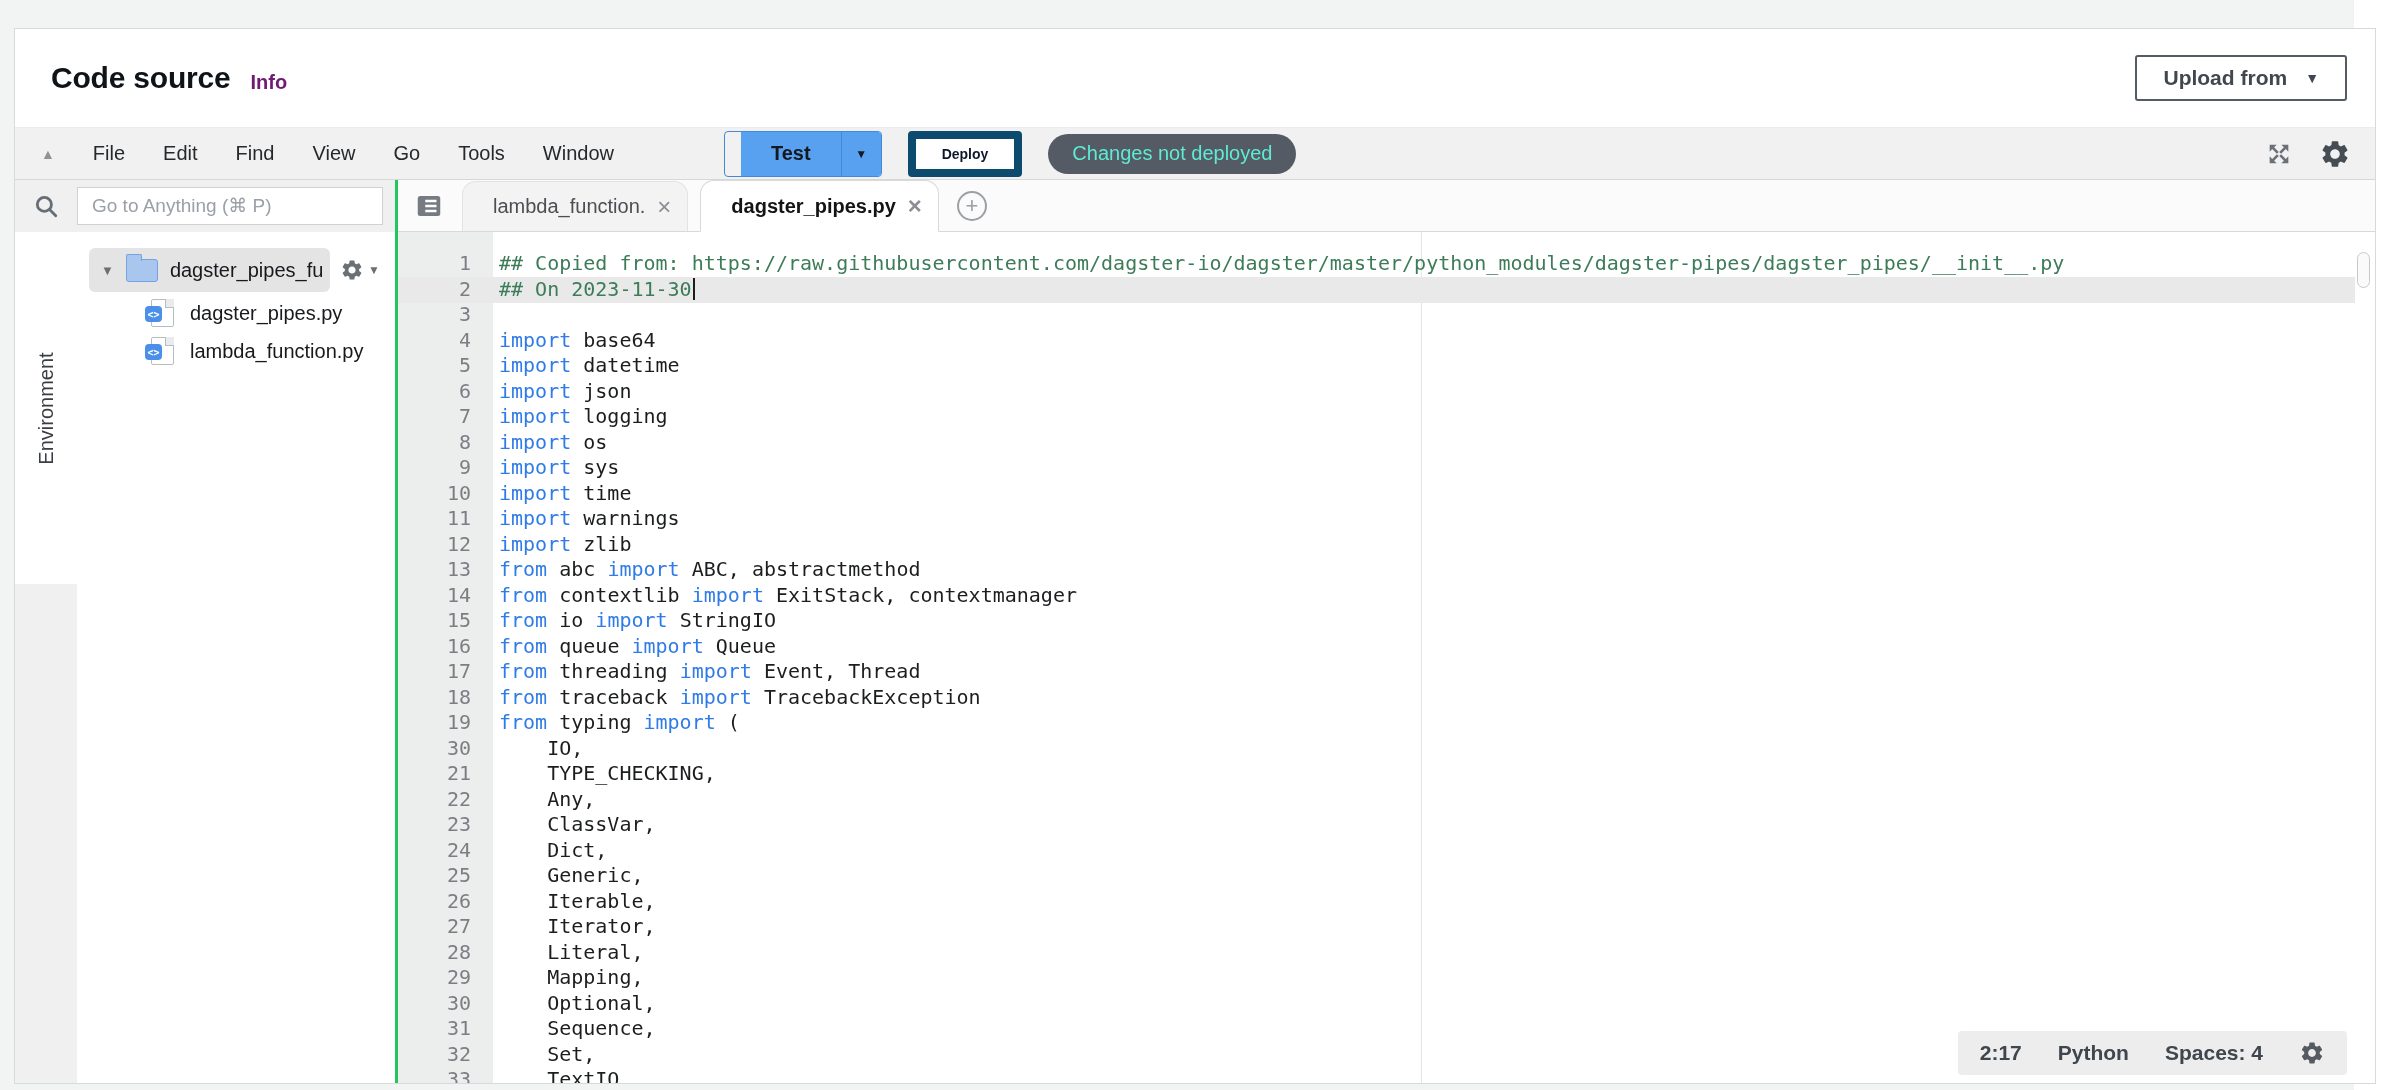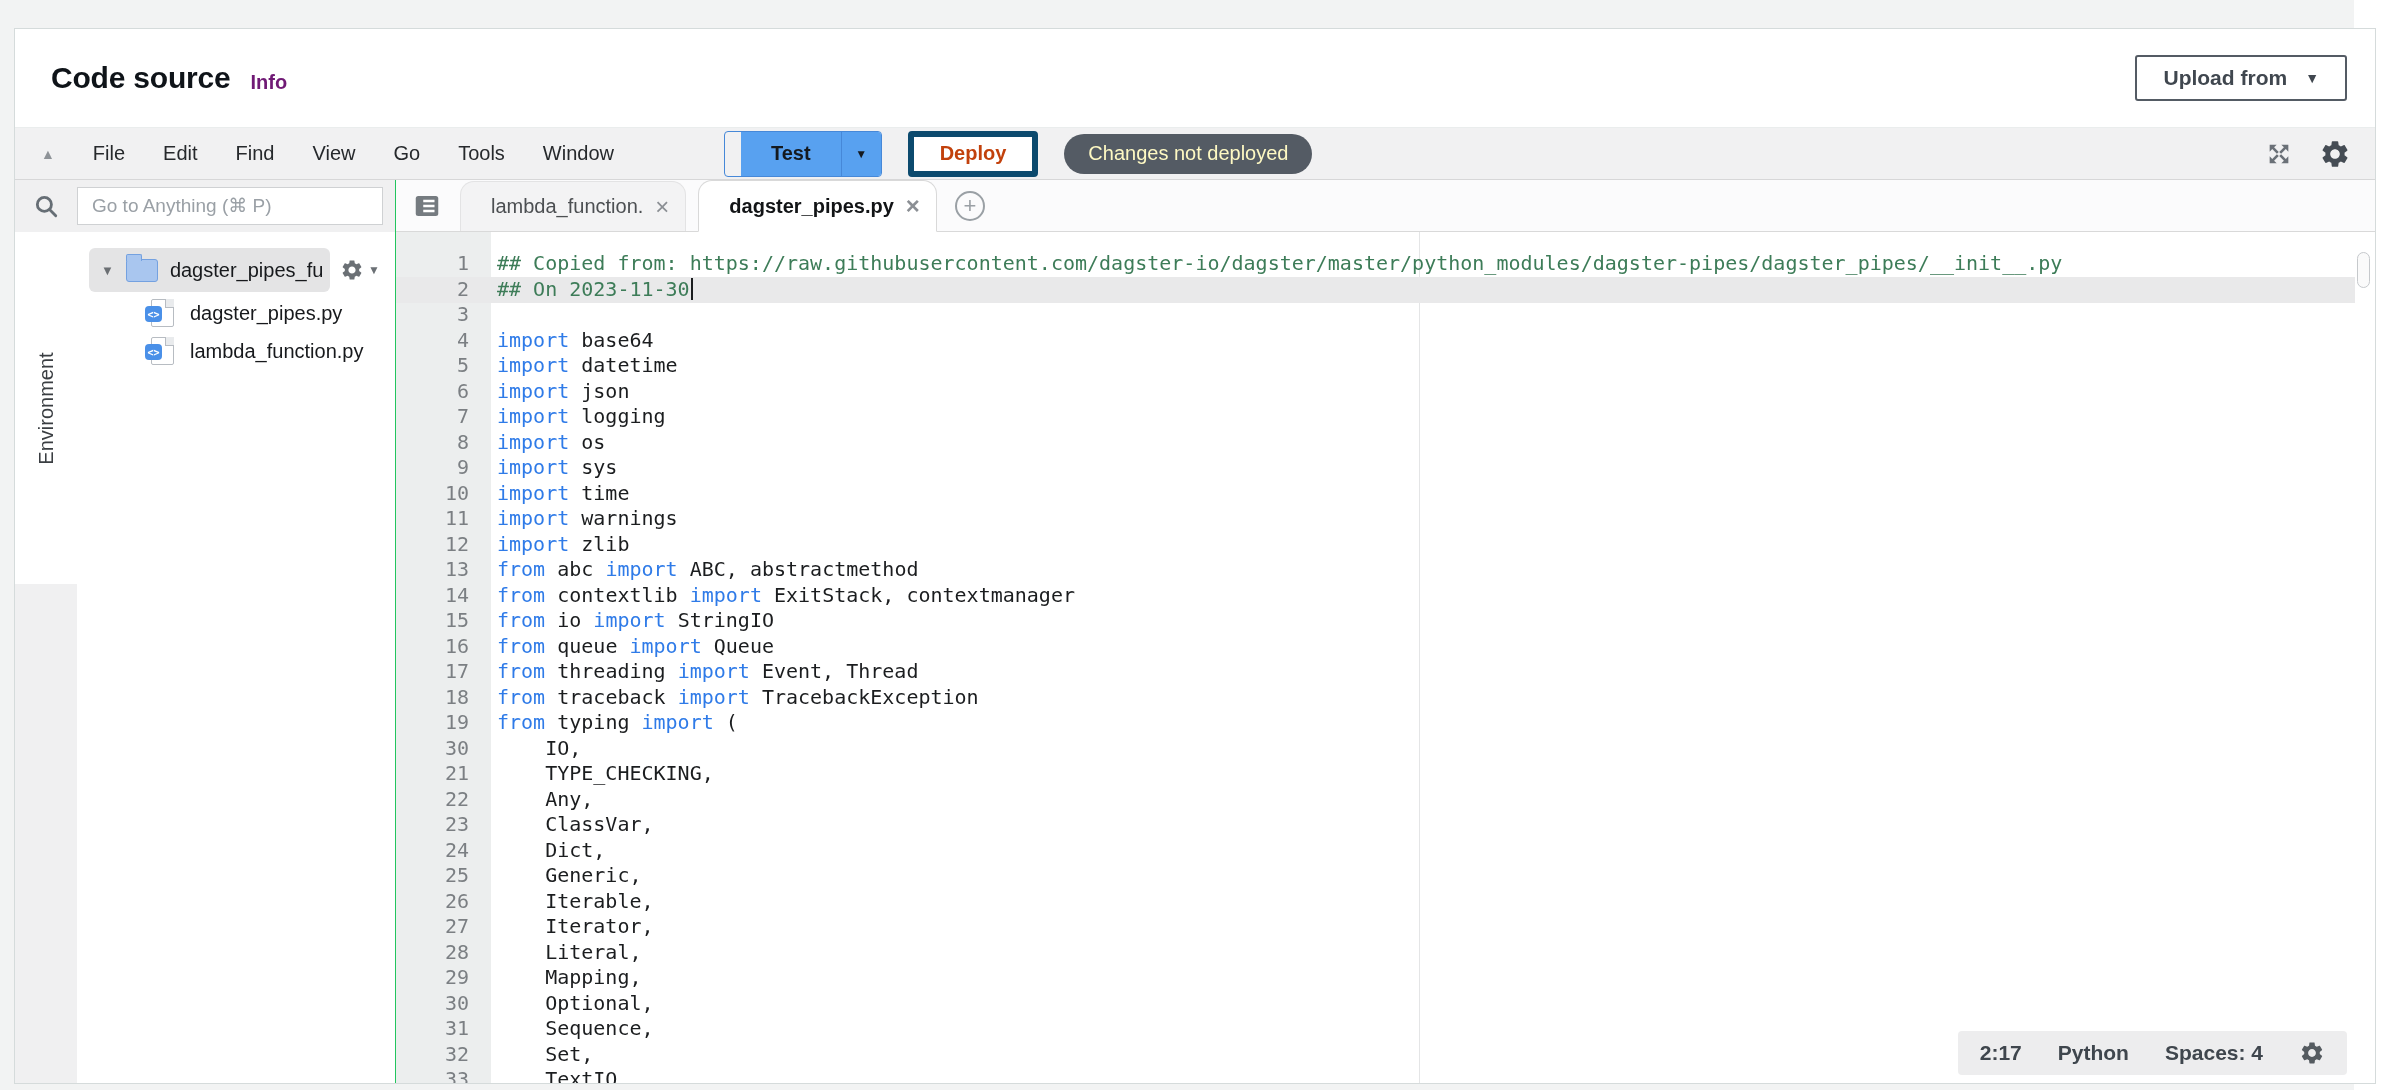--- a/index.html
+++ b/index.html
@@ -27,24 +27,24 @@
              display:flex; align-items:center; padding:0 24px 0 26px; }
   .collapse-tri { color:#8e9398; font-size:14px; margin-right:24px; cursor:pointer; }
   .menus { display:flex; gap:10px; }
   .menu-item { font-size:20px; color:#26292c; padding:6px 14px; cursor:default; }
   .run-controls { display:flex; align-items:center; margin-left:96px; gap:26px; }
   .test-split { display:flex; height:46px; border:1px solid #4688d8; border-radius:4px; overflow:hidden;padding-left:16px; }
   .test-main { background:#58a1f0; border:none; font-size:20px; font-weight:bold; color:#14191f;
                padding:0 30px; font-family:inherit; cursor:pointer; }
   .test-caret { background:#58a1f0; border:none; border-left:1px solid #4688d8; width:40px;
                 font-size:12px; color:#14191f; cursor:pointer; }
-  .deploy-btn { height:46px; padding:0 26px; background:#fff; border:6px solid #0c4a6e;
-                border-radius:4px; font-size:20px; font-weight:bold; color:#c2410c;
+  .deploy-btn { height:46px; padding:0 26px; background:#fff; border:8px solid #0c4a6e;
+                border-radius:4px; font-size:14px; font-weight:bold; color:#0f172a;
                 font-family:inherit; cursor:pointer; }
-  .badge { height:40px; padding:0 24px; background:#545b64; border-radius:20px; color:#fef9c3;
+  .badge { height:40px; padding:0 24px; background:#545b64; border-radius:20px; color:#5eead4;
            font-size:20px; display:flex; align-items:center; }
   .menubar-right { margin-left:auto; display:flex; align-items:center; gap:26px; }
   .icon-btn { display:flex; align-items:center; cursor:pointer; }
 
   
   .ide-body { flex:1; display:flex; min-height:0; }
   .sidebar { flex:0 0 380px; width:380px; display:flex; flex-direction:column; min-height:0; }
   .search-row { flex:0 0 52px; background:#f0f0f1; display:flex; align-items:center; }
   .search-icon-box { width:62px; display:flex; justify-content:center; }
   .search-row input { flex:1; height:38px; margin-right:12px; border:1px solid #cfd1d3;
@@ -75,21 +75,21 @@
                background:#e9ebed; border-left:1px solid #b7bcc2; border-bottom:1px solid #b7bcc2; }
   .file-code-badge { position:absolute; left:-7px; bottom:4px; width:17px; height:16px;
                background:#4a90e8; border-radius:4px; color:#fff; display:flex; align-items:center;
                justify-content:center; font-size:10px; font-weight:bold;
                font-family:"DejaVu Sans Mono",monospace; }
   .file-code-badge::after { content:"<>"; }
   .file-label { font-size:20px; color:#17191c; }
 
   
   .editor-col { flex:1; display:flex; flex-direction:column; min-height:0; position:relative;
-                background:#fde047; border-left:1px solid #22c55e; }
+                background:#fde047; border-left:3px solid #22c55e; }
   .tab-bar { flex:0 0 52px; background:#fbfbfc; border-bottom:1px solid #d9d9d9;
              display:flex; align-items:center; padding-left:12px; position:relative; }
   .tablist-icon { margin:0 12px 0 4px; display:flex; cursor:pointer; }
   .tabs { display:flex; height:100%; align-items:flex-end; margin-left:6px; }
   .tab { height:50px; display:flex; align-items:center; padding:0 16px 0 30px;
          border-radius:14px 14px 0 0; font-size:20px; position:relative; cursor:pointer; }
   .tab.inactive { background:#f3f3f4; border:1px solid #e3e3e4; border-bottom:none; color:#4c4f52; margin-right:12px; }
   .tab.active { background:#fff; border:1px solid #d9d9d9; border-bottom:1px solid #fff;
                 font-weight:bold; color:#121416; margin-bottom:-1px; height:52px; z-index:2; }
   .tab-close { margin-left:12px; font-size:24px; color:#8b8f94; line-height:1; cursor:pointer; }

